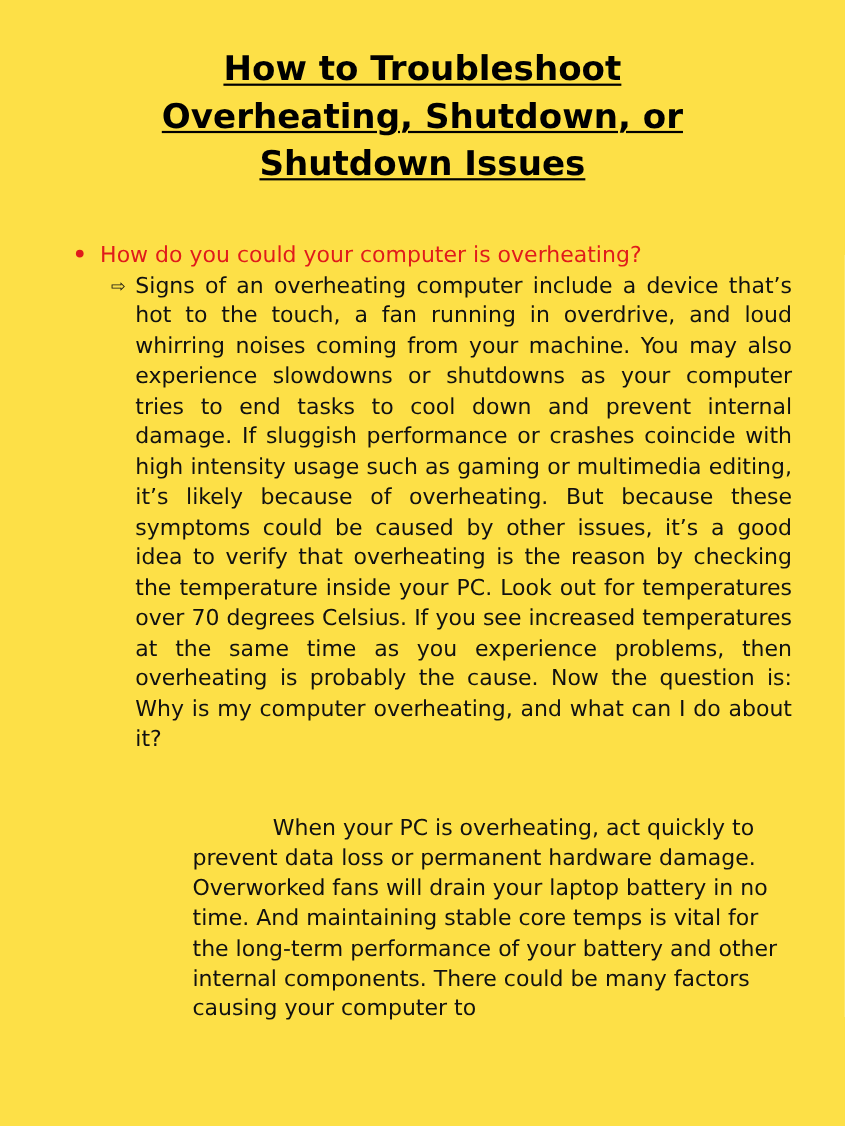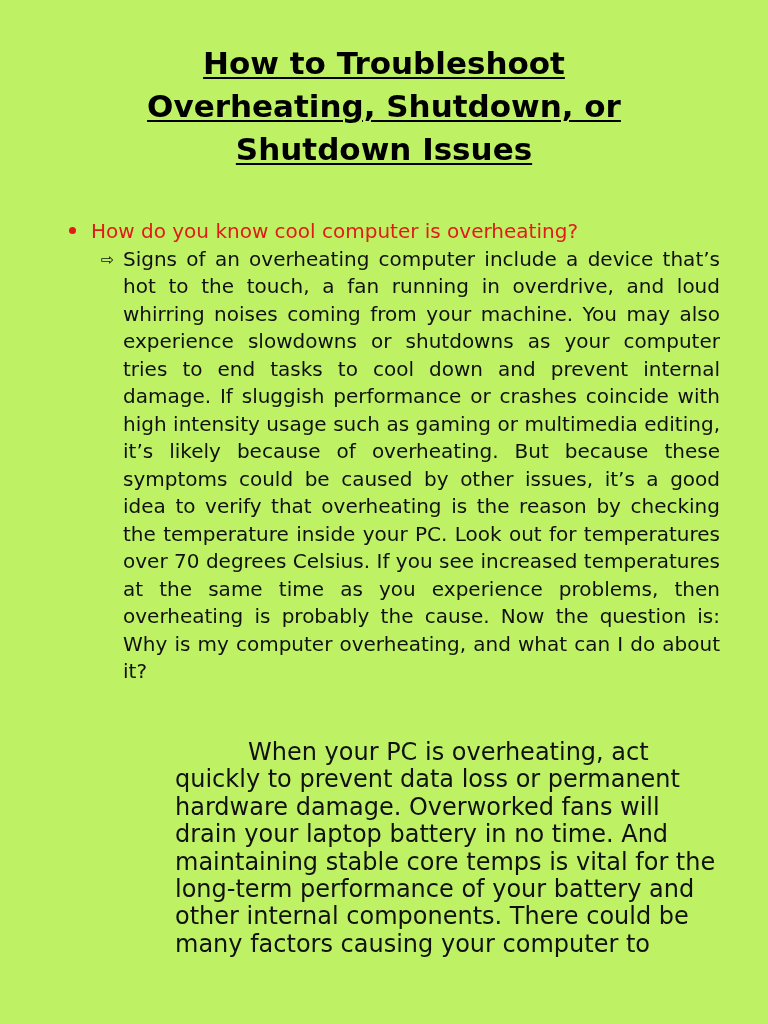--- a/index.html
+++ b/index.html
@@ -14,21 +14,21 @@
       position: relative;
       font-family: "DejaVu Sans", sans-serif;
       color: #111111;
     }
     .page {
       position: absolute;
       left: 0;
       top: 0;
       width: 768px;
       height: 1024px;
-      background: #bef264;
+      background: #fde047;
     }
     .title {
       position: absolute;
       left: 60px;
       width: 648px;
       top: 42px;
       text-align: center;
       font-weight: bold;
       font-size: 31px;
       line-height: 43px;
@@ -78,41 +78,41 @@
       left: -22px;
       top: 0;
       font-size: 16px;
       line-height: 27.5px;
     }
     .para2 {
       position: absolute;
       left: 175px;
       top: 739px;
       width: 545px;
-      font-size: 24px;
+      font-size: 20px;
       line-height: 27.4px;
       text-align: left;
       color: #111111;
       margin: 0;
       text-indent: 73px;
     }
   </style>
 </head>
 <body>
 
 <div class="page">
 
   <h1 class="title">
     <span>How to Troubleshoot</span><br>
     <span>Overheating, Shutdown, or</span><br>
     <span>Shutdown Issues</span>
   </h1>
 
   <div class="bullet-row">
-    <span class="bullet-dot"></span><span>How do you know cool computer is overheating?</span>
+    <span class="bullet-dot"></span><span>How do you could your computer is overheating?</span>
   </div>
 
   <p class="para1">
     <span class="arrow">⇨</span><span>Signs of an overheating computer include a device that’s hot to the touch, a fan running in overdrive, and loud whirring noises coming from your machine. You may also experience slowdowns or shutdowns as your computer tries to end tasks to cool down and prevent internal damage. If sluggish performance or crashes coincide with high intensity usage such as gaming or multimedia editing, it’s likely because of overheating. But because these symptoms could be caused by other issues, it’s a good idea to verify that overheating is the reason by checking the temperature inside your PC. Look out for temperatures over 70 degrees Celsius. If you see increased temperatures at the same time as you experience problems, then overheating is probably the cause. Now the question is: Why is my computer overheating, and what can I do about it?</span>
   </p>
 
   <p class="para2">When your PC is overheating, act quickly to prevent data loss or permanent hardware damage. Overworked fans will drain your laptop battery in no time. And maintaining stable core temps is vital for the long-term performance of your battery and other internal components. There could be many factors causing your computer to</p>
 
 </div>
 

